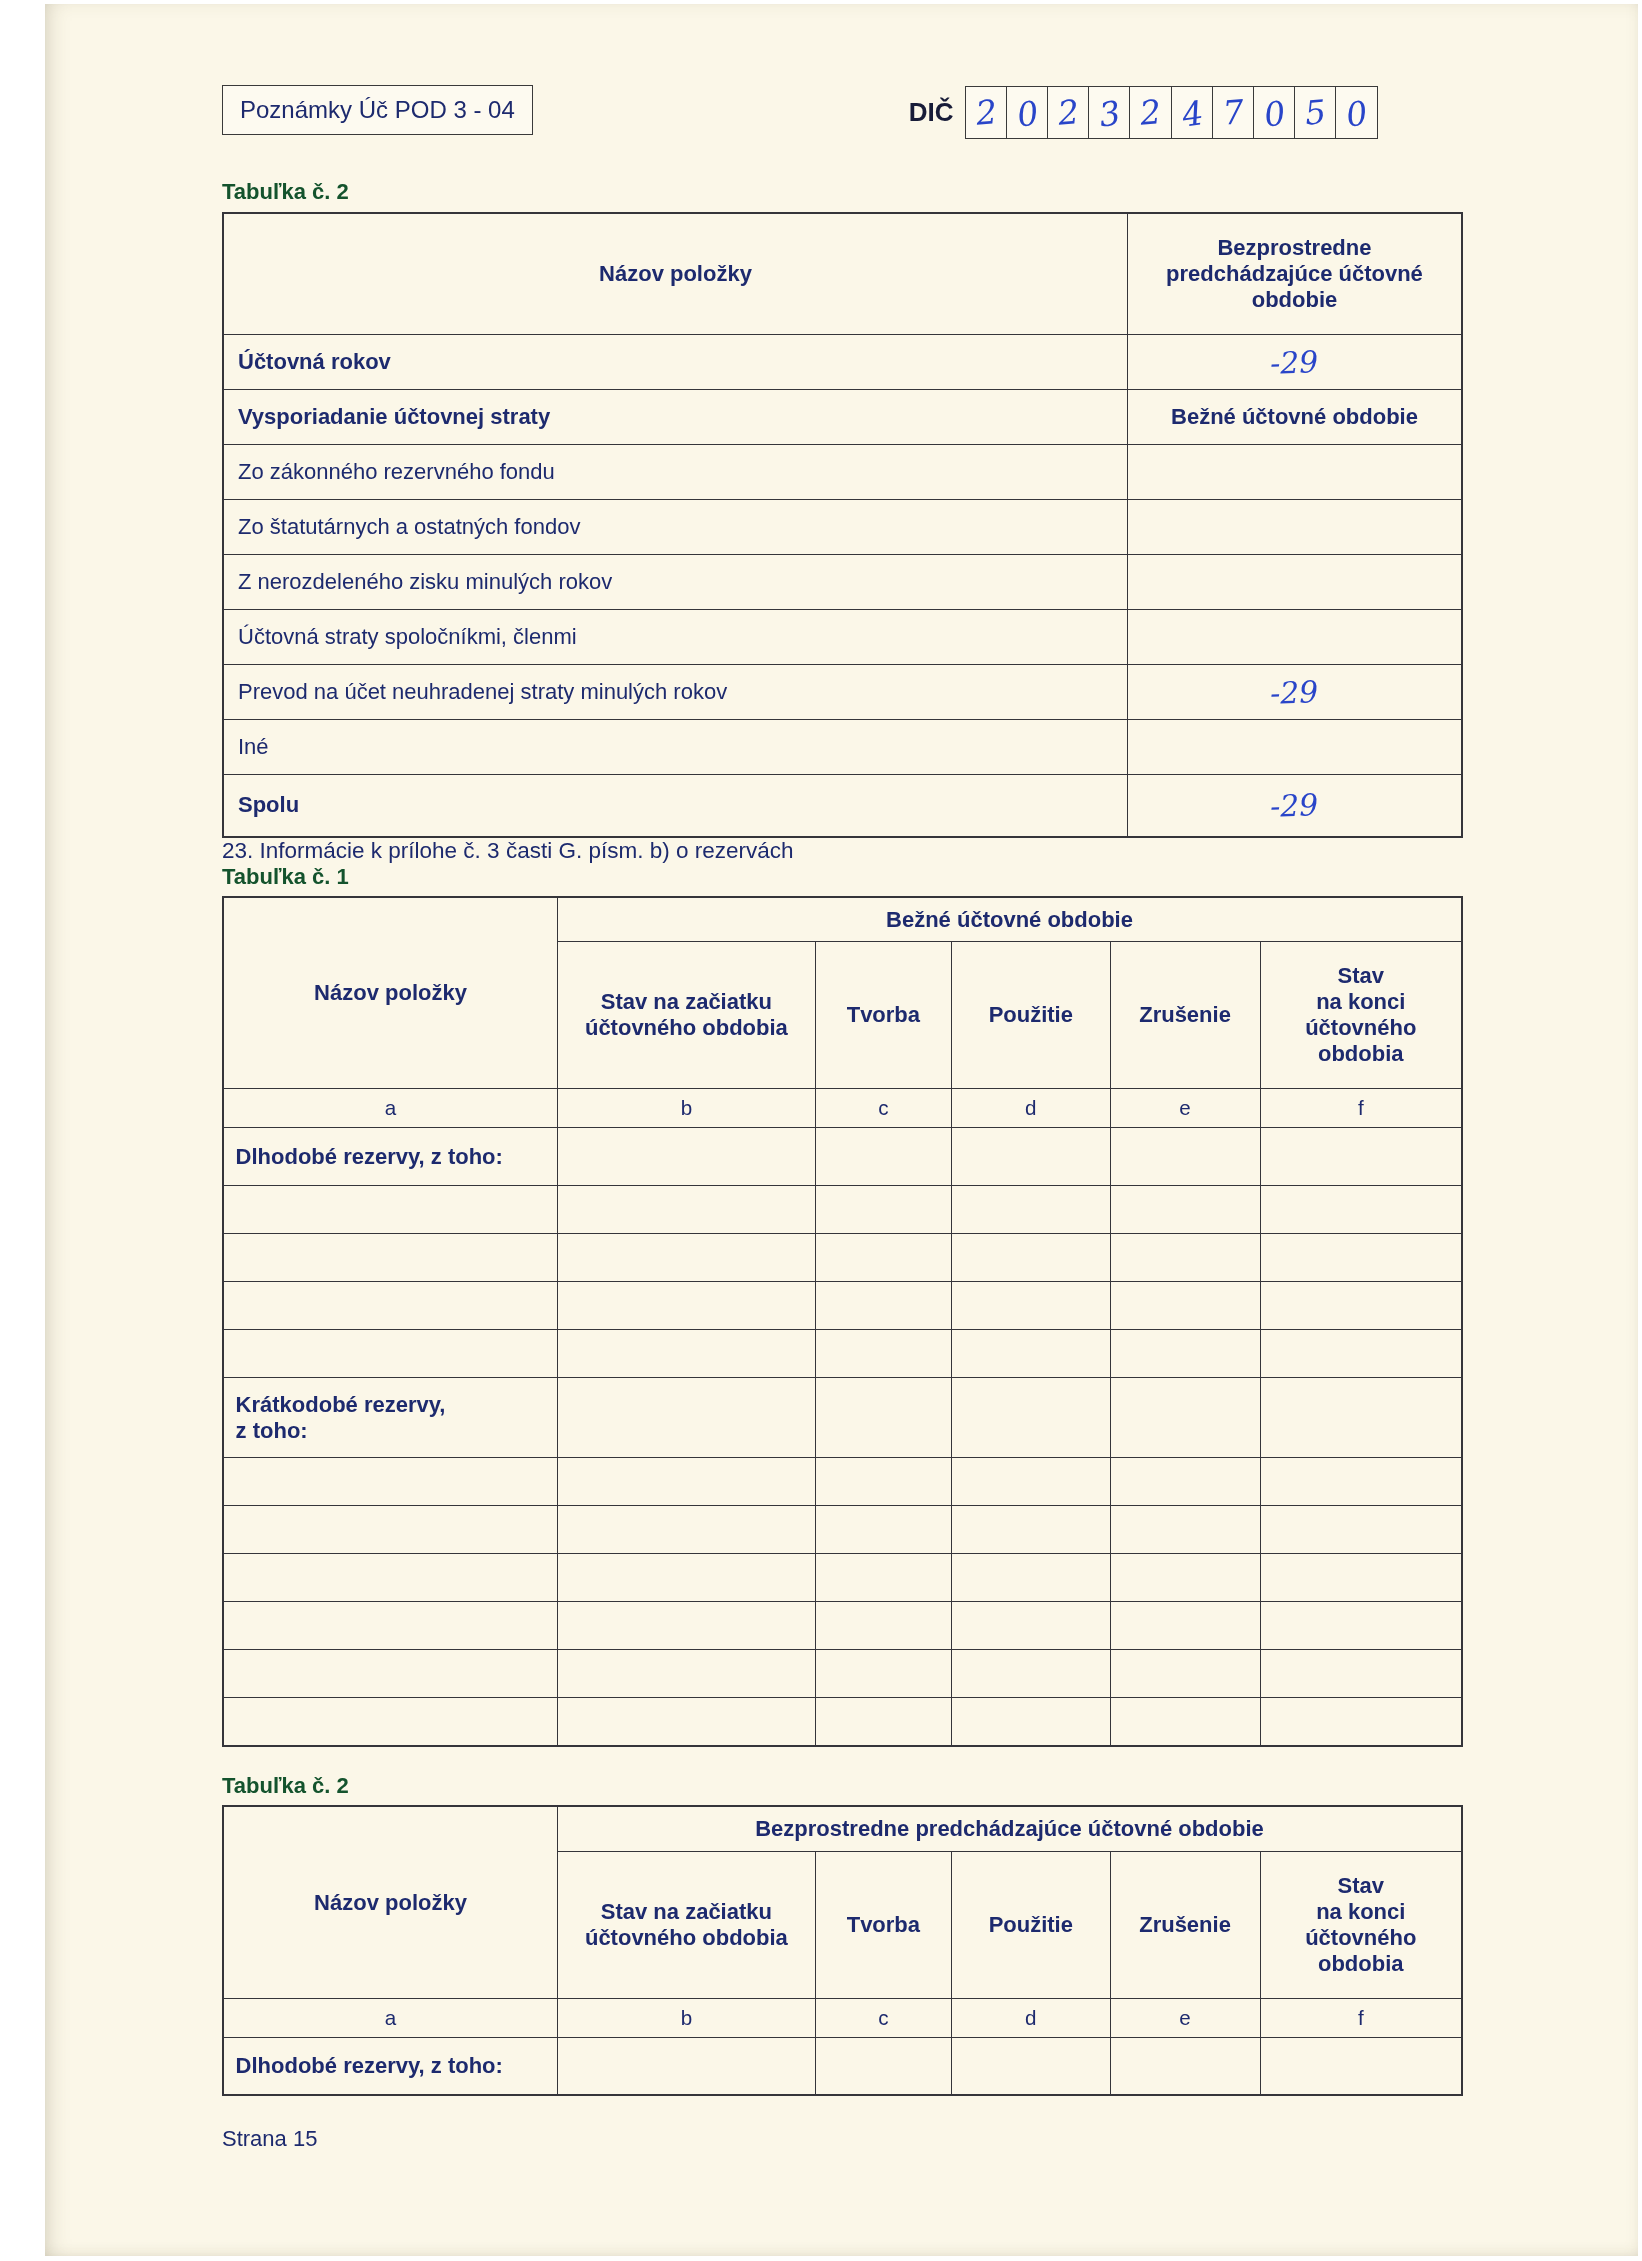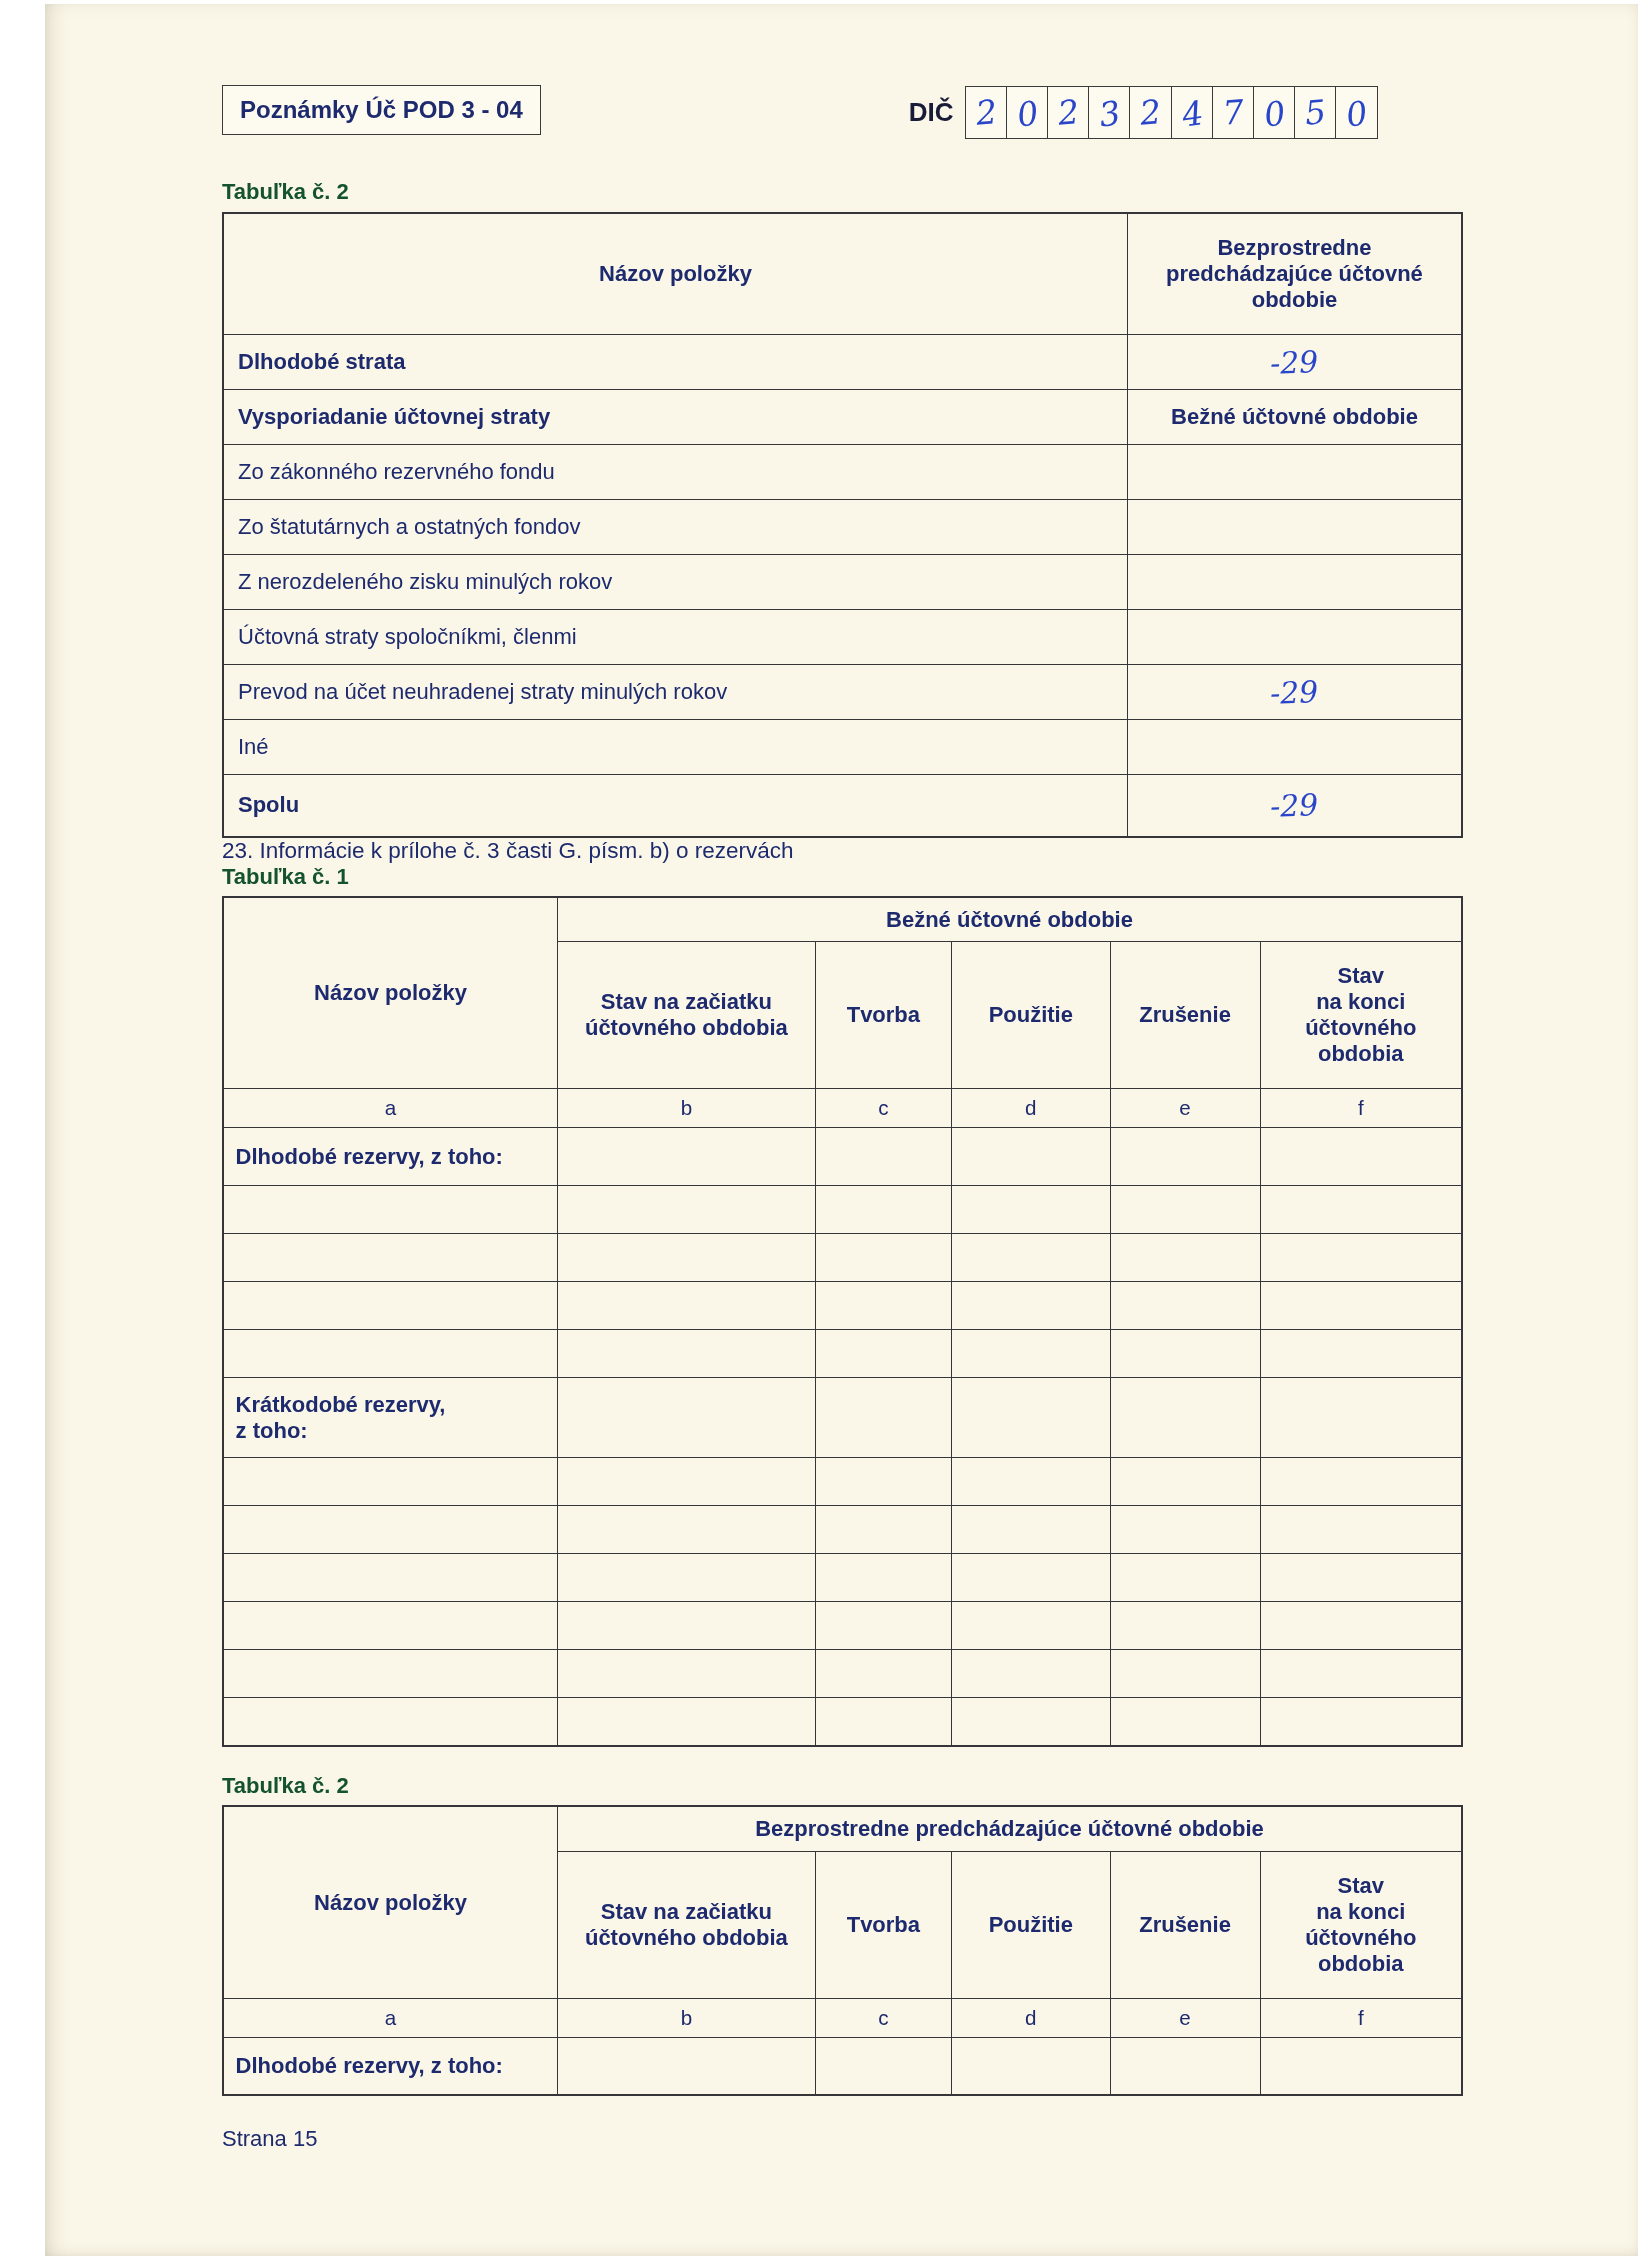--- a/index.html
+++ b/index.html
@@ -5,21 +5,21 @@
   *{box-sizing:border-box;margin:0;padding:0}
   html,body{width:1643px;height:2261px}
   body{font-family:"Liberation Sans",sans-serif;background:#f0efec}
   .scan{position:relative;width:1643px;height:2261px;background:#ffffff;overflow:hidden}
   .paper{position:absolute;left:45px;top:3.9px;right:5.2px;bottom:5.2px;background:#fbf7e8;
          box-shadow:inset 10.3px 0 26px -14px rgba(90,80,50,.38), inset -5.2px -5.2px 19.3px -14px rgba(90,80,50,.28)}
   .content{position:absolute;left:177px;top:81px;width:1241px;color:#1d2a6e}
 
   .header-bar{display:flex;justify-content:space-between;align-items:flex-start;margin-bottom:40px}
   .form-id-box{border:1.9px solid #3a3a3a;padding:10.3px 17px;background:#fdfaf0}
-  .form-id-text{font-size:24px;font-weight:bold;color:#1d2a6e}
+  .form-id-text{font-size:24px;font-weight:normal;color:#1d2a6e}
   .dic-group{display:flex;align-items:center;gap:11.6px;margin-right:85px;margin-top:1.3px}
   .dic-label{font-size:26px;font-weight:bold;color:#181c38}
   .dic-boxes{display:flex}
   .dic-box{width:43px;height:53px;border:1.9px solid #3a3a3a;margin-left:-1.9px;display:flex;align-items:center;justify-content:center;background:#fdfaf0}
   .dic-box:first-child{margin-left:0}
   .hand{font-family:"DejaVu Serif",serif;font-style:italic;color:#2945c9}
   .digit{font-size:33px;transform:rotate(-5deg)}
   .dic-box:nth-child(2n) .digit{transform:rotate(-8deg) translateY(1.3px)}
 
   .caption{font-size:22px;font-weight:bold;color:#14532d;margin-bottom:6.4px}
@@ -103,21 +103,21 @@
         <colgroup>
             <col style="width:73%">
             <col style="width:27%">
           </colgroup>
         <tbody>
           <tr class="head">
             <td class="c bold">Názov položky</td>
             <td class="c bold">Bezprostredne predchádzajúce účtovné obdobie</td>
           </tr>
           <tr>
-            <td class="lab bold">Dlhodobé strata</td>
+            <td class="lab bold">Účtovná rokov</td>
             <td class="valcell"><span class="hand hand-val">-29</span></td>
           </tr>
           <tr>
             <td class="lab bold">Vysporiadanie účtovnej straty</td>
             <td class="c bold">Bežné účtovné obdobie</td>
           </tr>
           <tr>
             <td class="lab">Zo zákonného rezervného fondu</td>
             <td></td>
           </tr>

